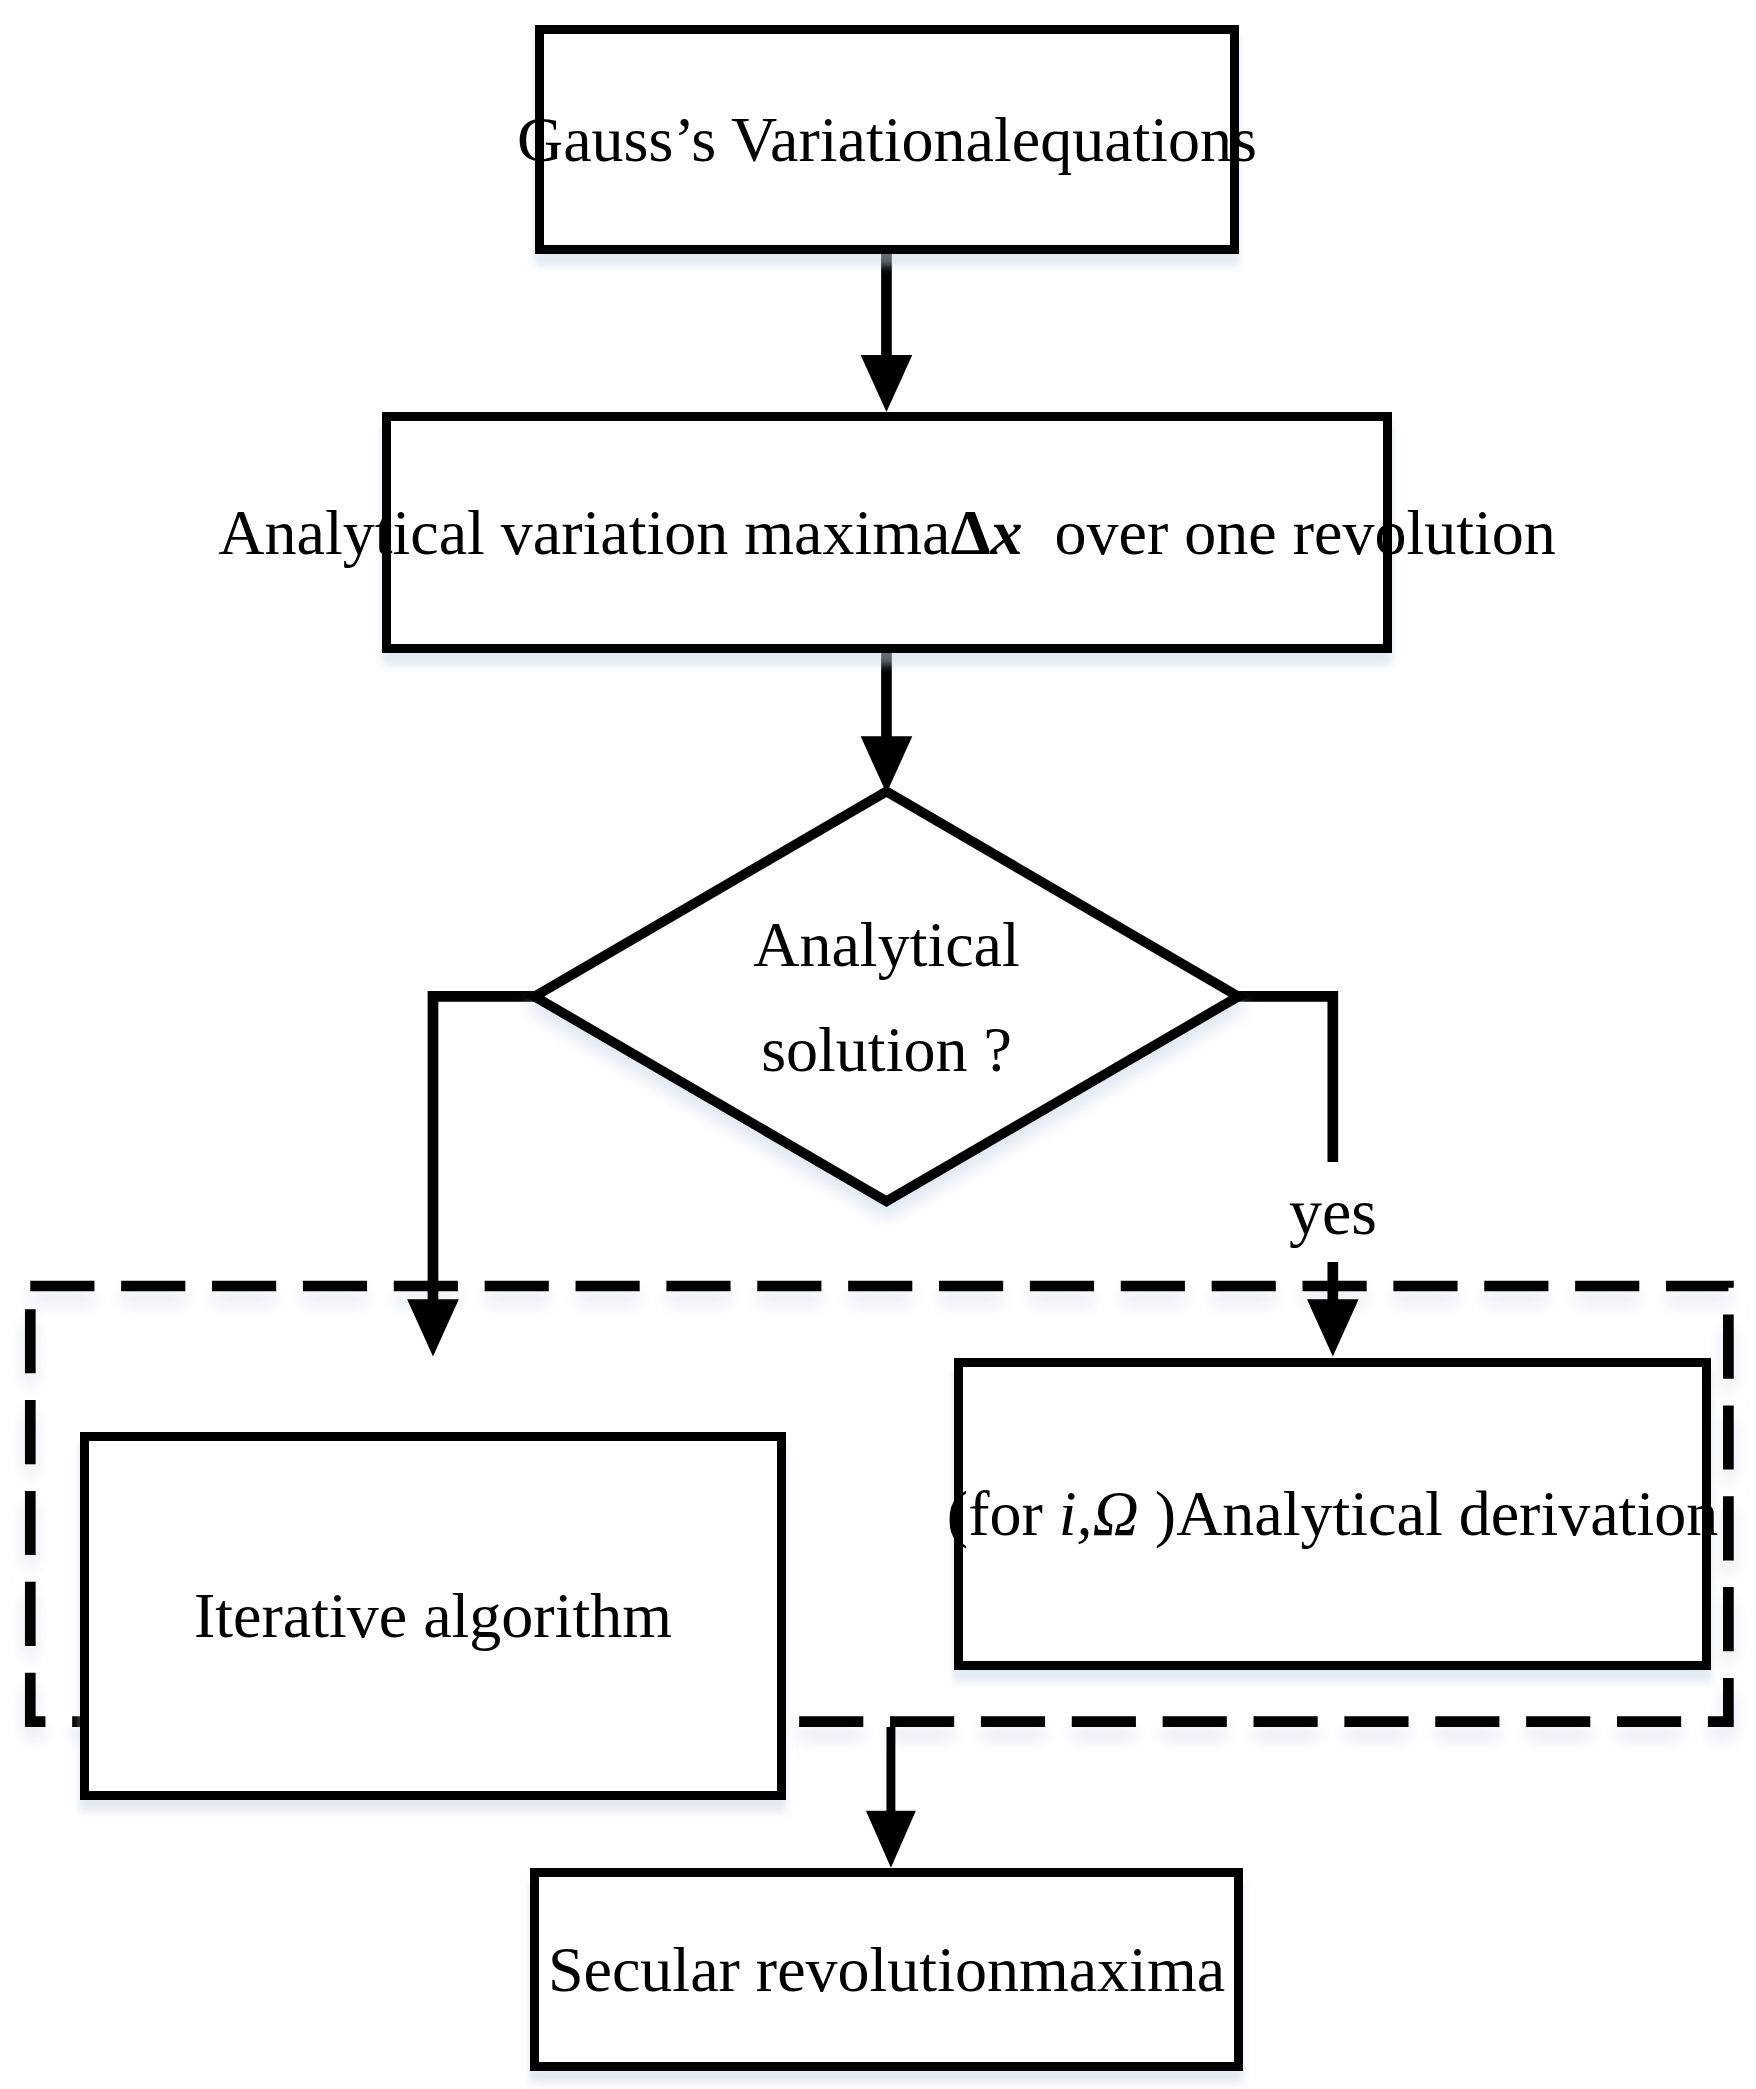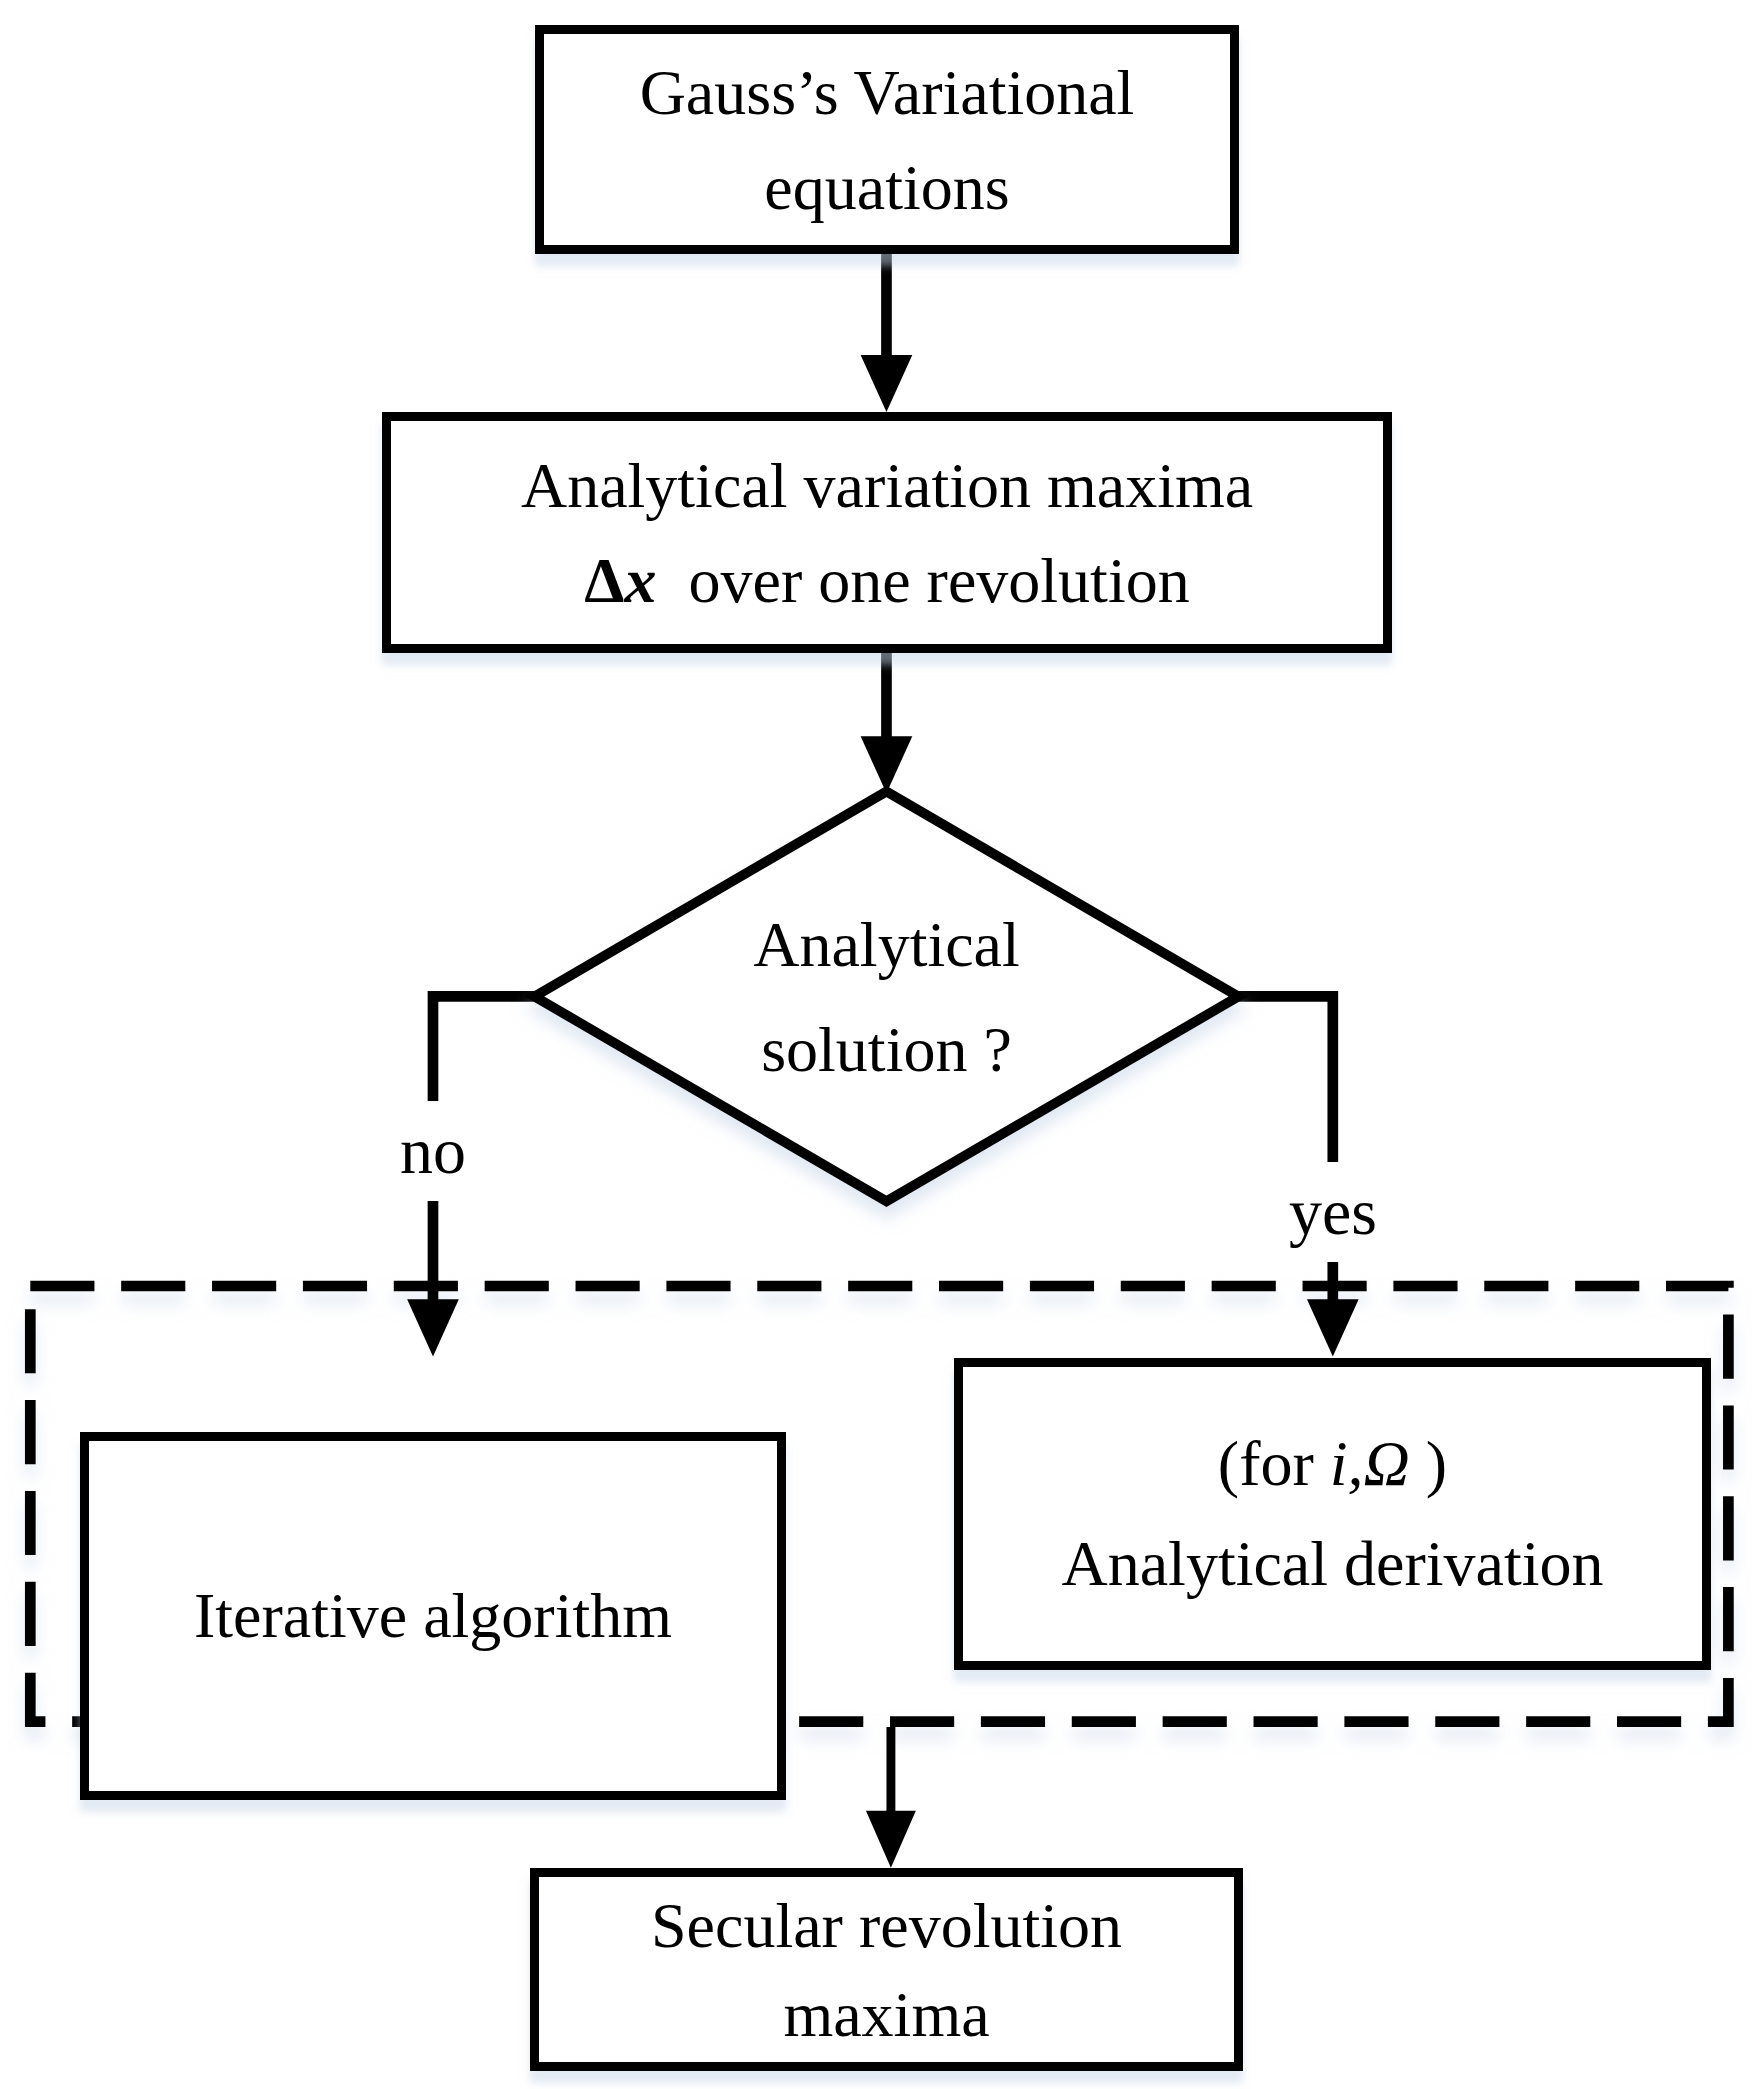--- a/index.html
+++ b/index.html
@@ -23,21 +23,21 @@
   }
   .shape-shadow {
     filter: drop-shadow(0px 14px 9px rgba(198, 213, 233, 0.55));
   }
   .node {
     position: absolute;
     box-sizing: border-box;
     background: #ffffff;
     border: 9px solid #000000;
     display: flex;
-    flex-direction: column;
+    flex-direction: row;
     align-items: center;
     justify-content: center;
     text-align: center;
     font-size: 64px;
     line-height: 95px;
     box-shadow: 0 11.6px 8px rgba(198, 213, 233, 0.5);
   }
   .node .line { white-space: pre; }
   .plain {
     position: absolute;
@@ -96,21 +96,20 @@
   <div class="node" style="left:382px; top:412px; width:1010px; height:241px;">
     <div class="line">Analytical variation maxima</div>
     <div class="line"><span class="b">Δ</span><span class="bi">x</span><span>  over one revolution</span></div>
   </div>
 
   <div class="plain" style="left:619px; top:887px; width:535px; height:219px; flex-direction:column;">
     <div class="line">Analytical</div>
     <div class="line">solution ?</div>
   </div>
 
-  <div class="branch-label" style="left:358px; top:1101px; width:150px; height:100px;">no</div>
   <div class="branch-label" style="left:1250px; top:1162px; width:166px; height:100px;">yes</div>
 
   <div class="node" style="left:80px; top:1432px; width:706px; height:368px; line-height:100px;">
     <div class="line">Iterative algorithm</div>
   </div>
 
   <div class="node" style="left:954px; top:1358px; width:757px; height:312px; line-height:100px;">
     <div class="line"><span>(for </span><span class="i">i,Ω</span><span> )</span></div>
     <div class="line">Analytical derivation</div>
   </div>

